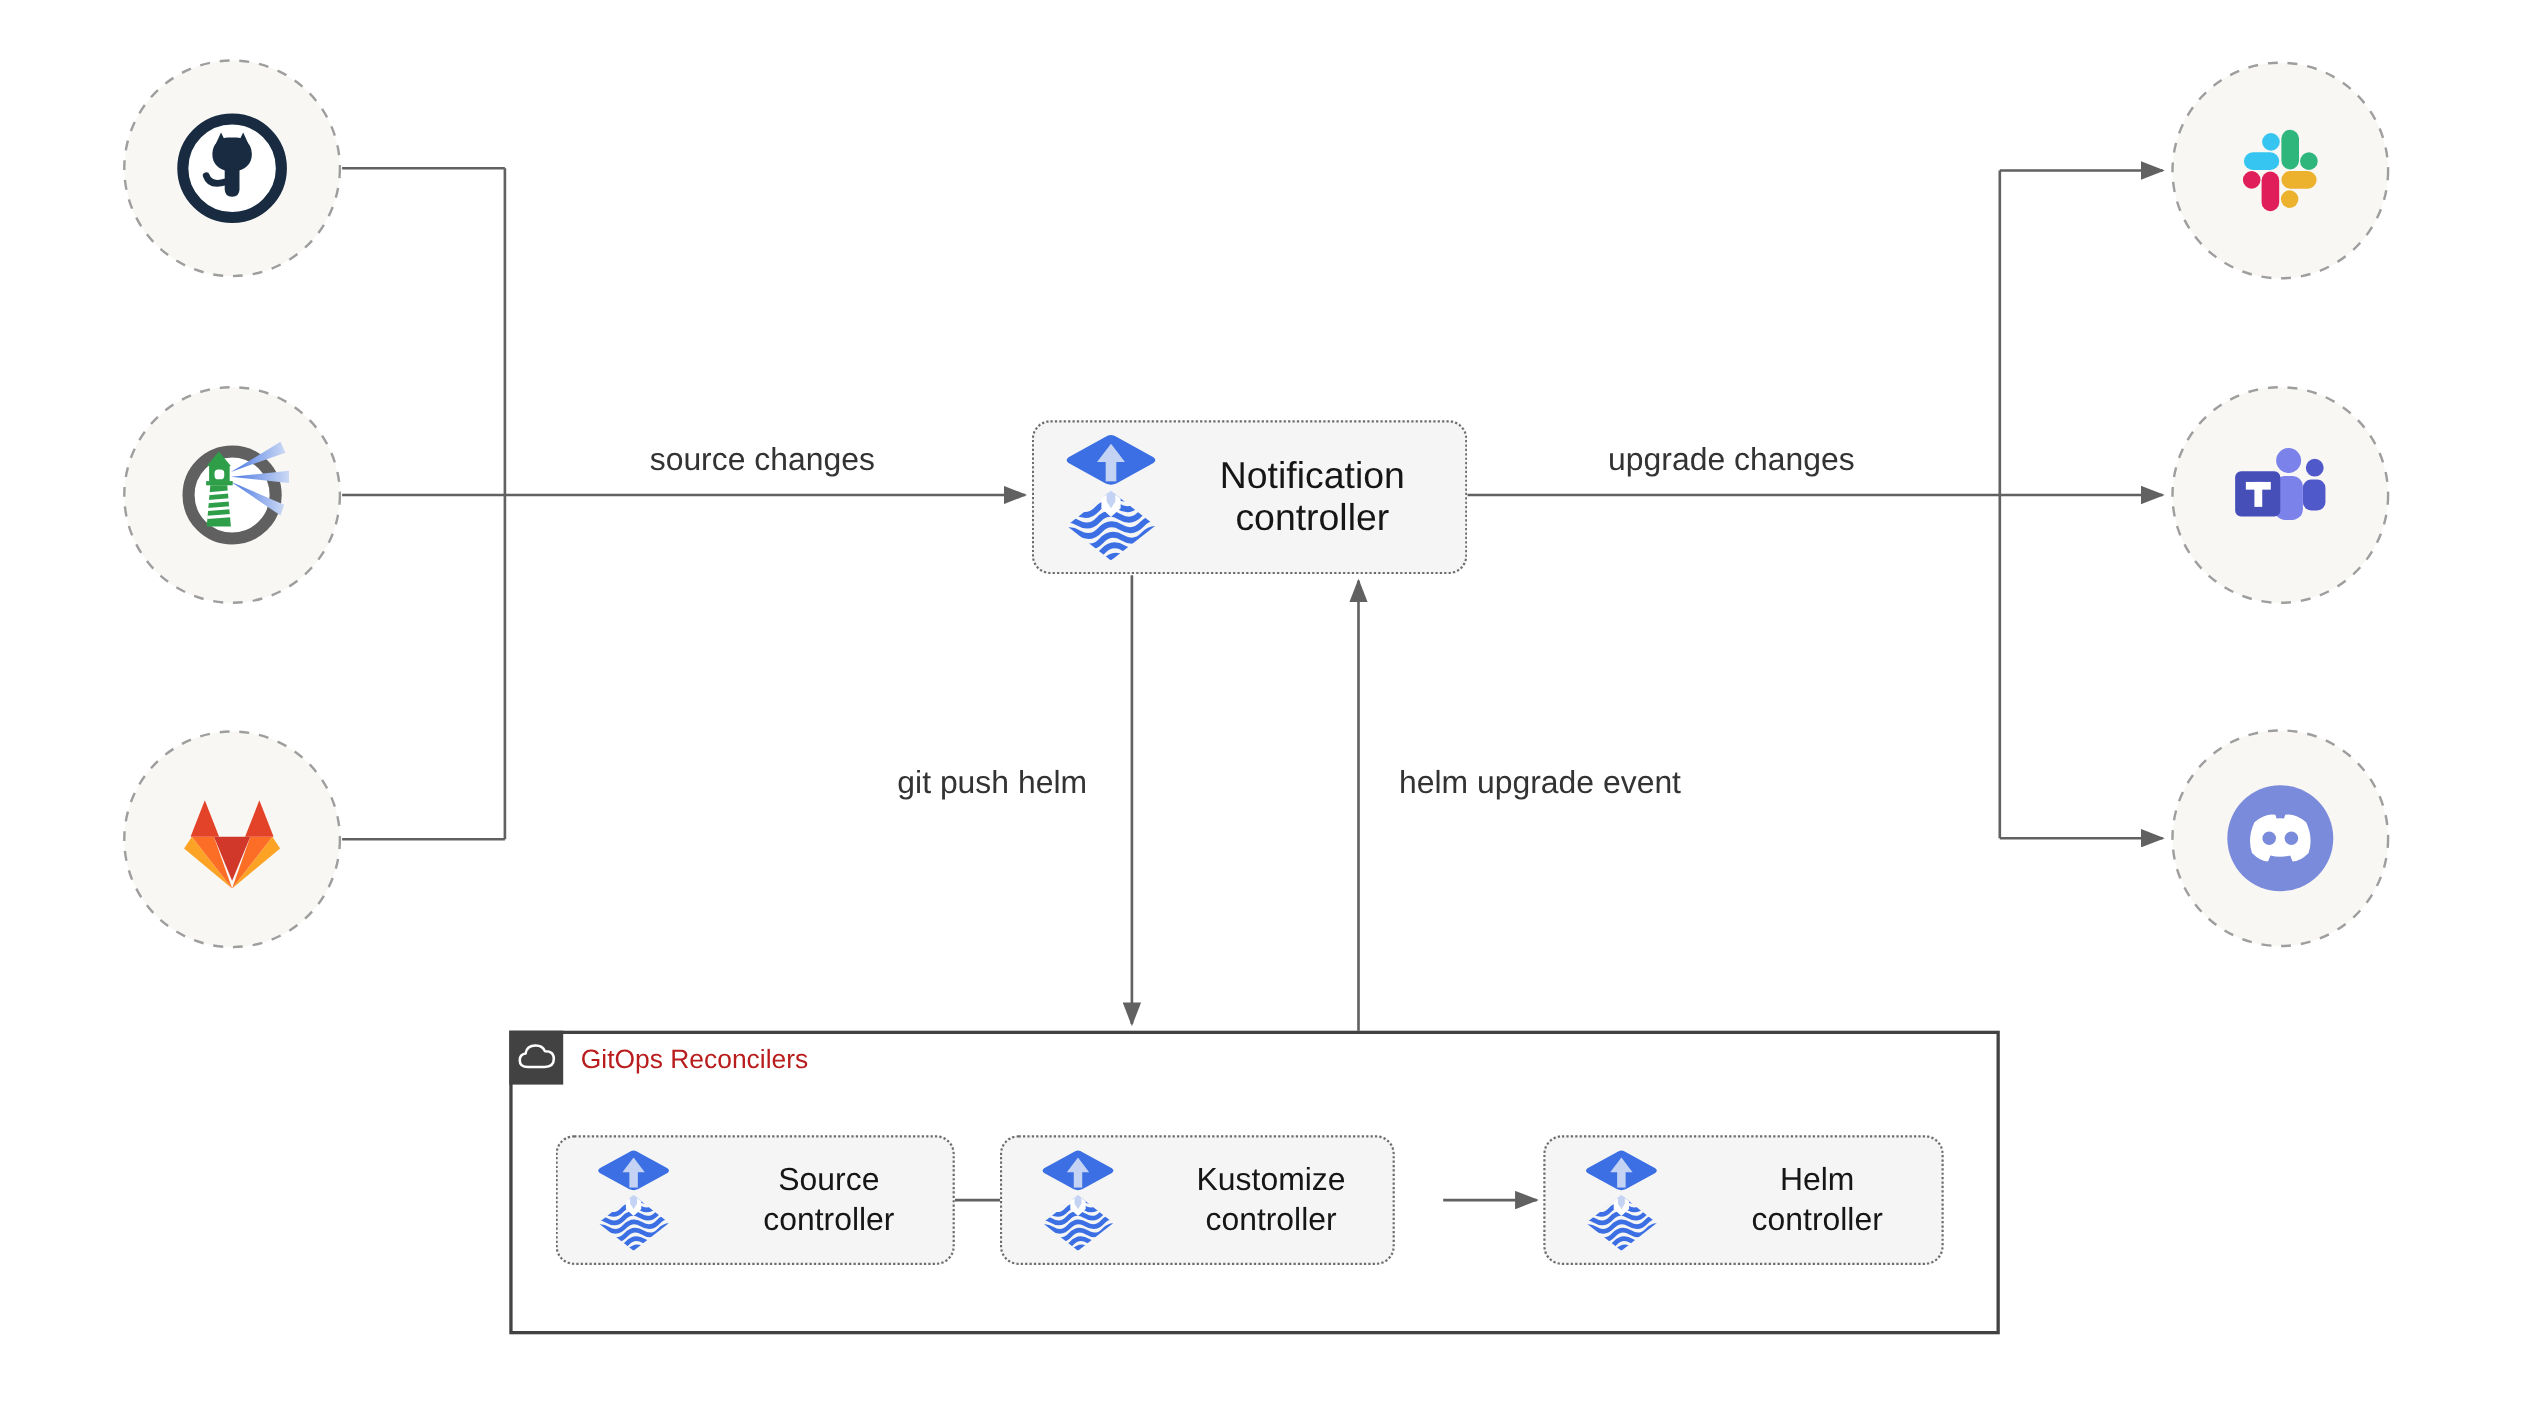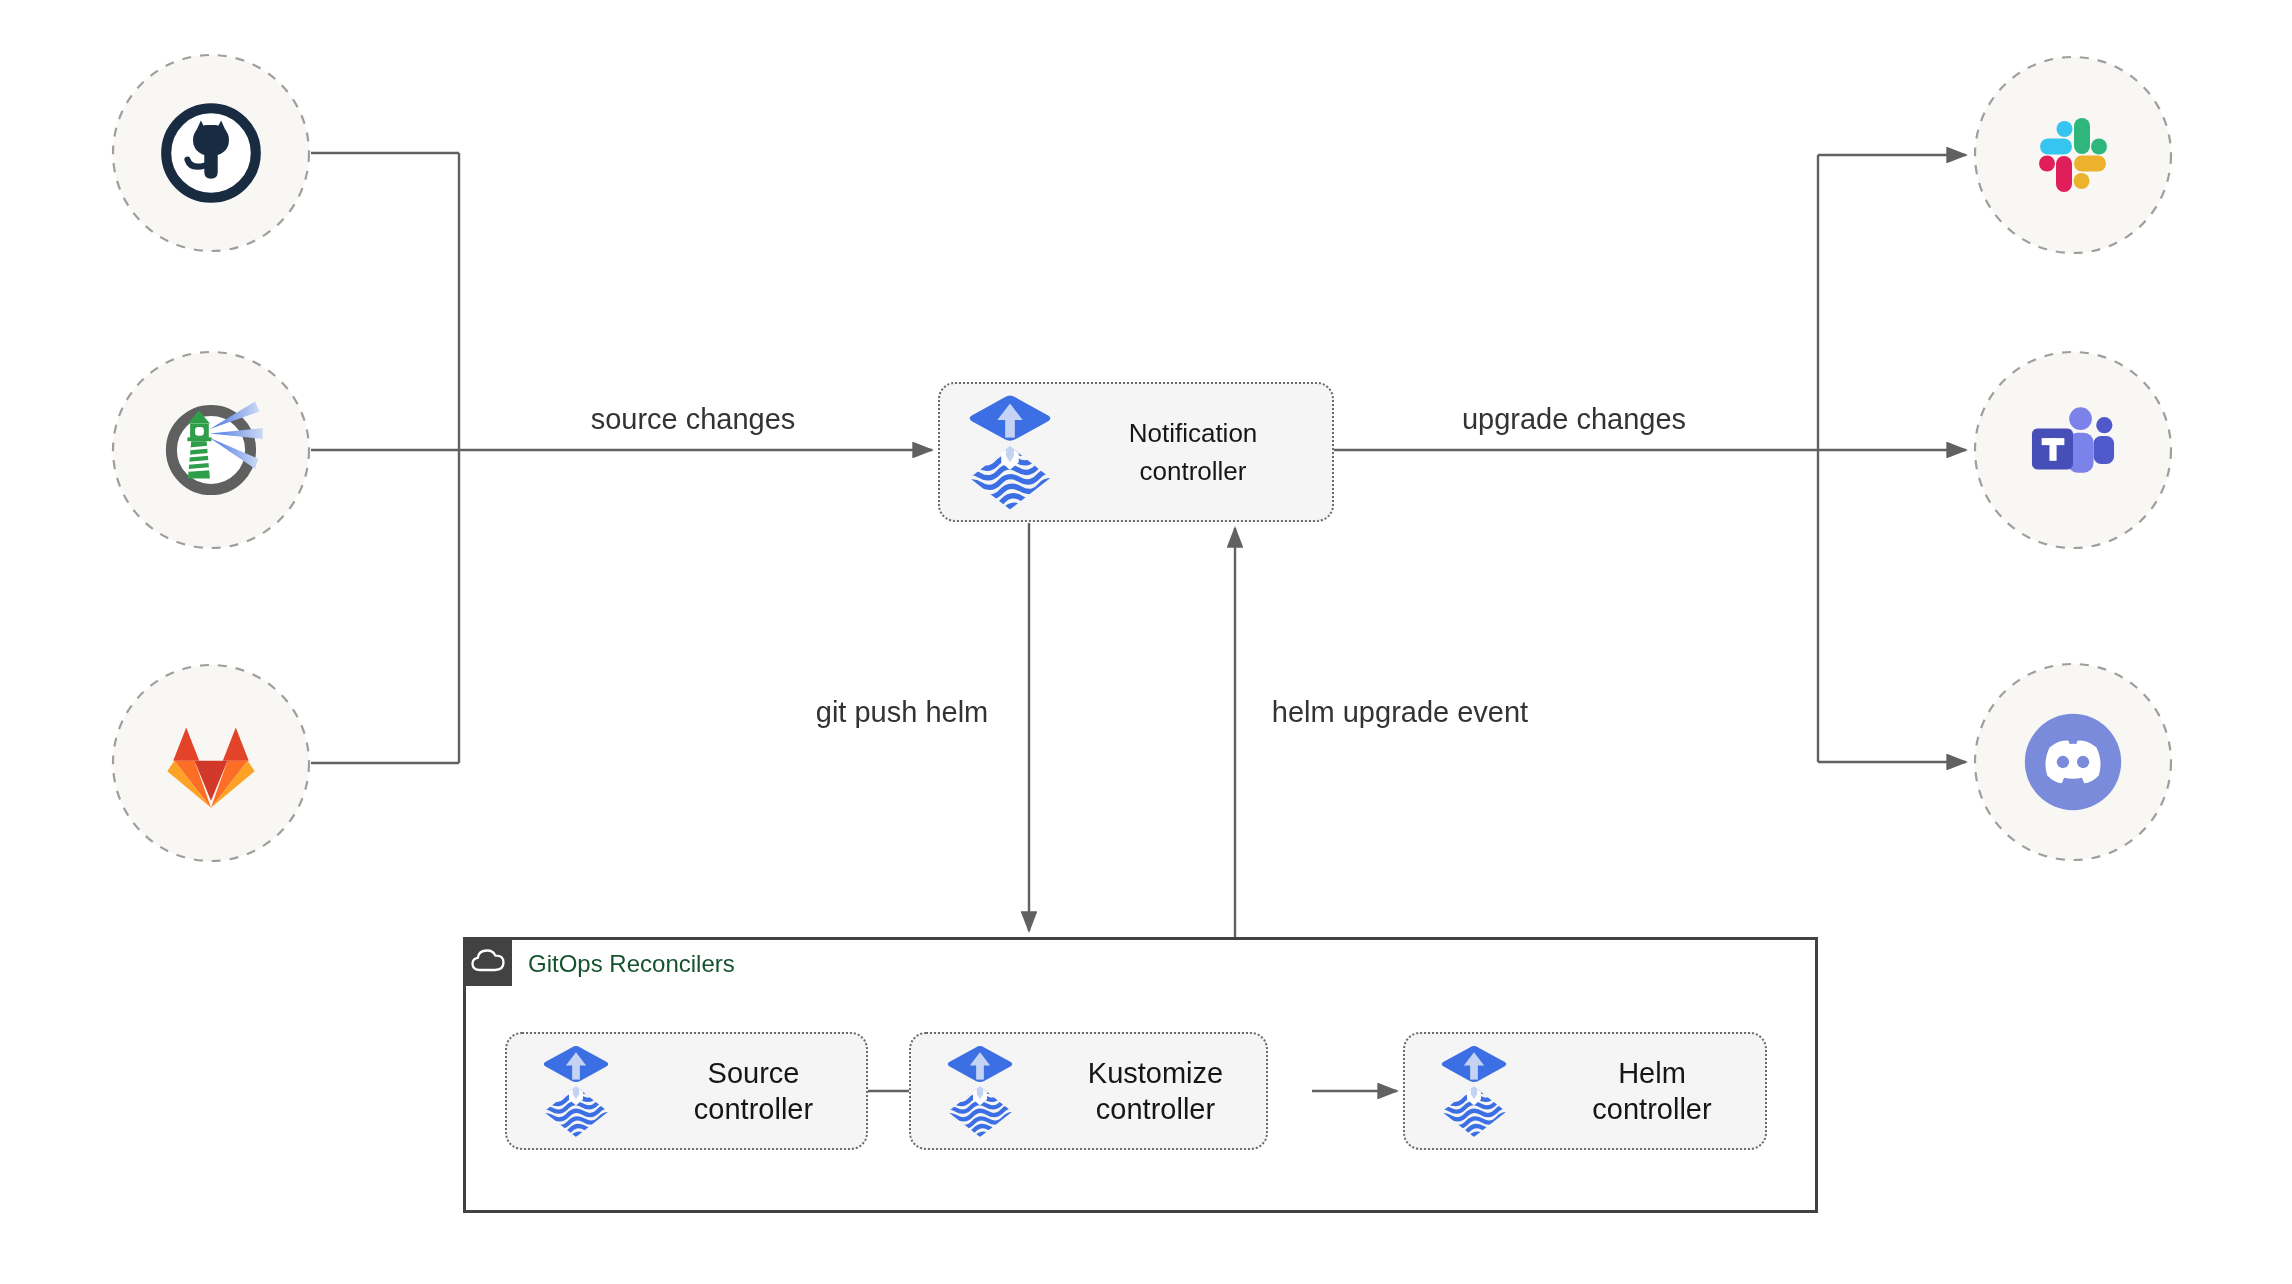--- a/index.html
+++ b/index.html
@@ -13,30 +13,30 @@
   .circle-node .ring{position:absolute;left:0;top:0;}
   .circle-node .glyph{position:absolute;left:50%;top:50%;transform:translate(-50%,-50%);}
 
   
   .box{position:absolute;box-sizing:border-box;background:#F5F5F5;
        border:2.6px dotted #6b6b6b;border-radius:17px;
        display:flex;align-items:center;}
   .box .flux{flex:0 0 auto;}
   .box .box-label{flex:1 1 auto;text-align:center;color:#161616;}
   .notification-box{left:938px;top:382px;width:396px;height:140px;padding-left:26px;}
-  .notification-box .box-label{font-size:26px;line-height:38px;}
+  .notification-box .box-label{font-size:34px;line-height:38px;}
   .ctrl-box{top:1032px;width:363px;height:118px;padding-left:34px;gap:30px;}
   .ctrl-box .box-label{font-size:29px;line-height:36px;}
 
   
   .gitops-box{position:absolute;left:463px;top:937px;width:1355px;height:276px;
               box-sizing:border-box;border:3px solid #424242;background:transparent;}
   .gitops-corner{position:absolute;left:-3px;top:-3px;width:49px;height:49px;background:#424242;
                  display:flex;align-items:center;justify-content:center;}
-  .gitops-title{position:absolute;left:62px;top:10px;font-size:24px;color:#14532d;white-space:nowrap;}
+  .gitops-title{position:absolute;left:62px;top:10px;font-size:24px;color:#b91c1c;white-space:nowrap;}
 
   
   .edge-label{position:absolute;transform:translate(-50%,-50%);font-size:29px;color:#333333;
               white-space:nowrap;text-align:center;}
 </style>
 </head>
 <body>
 
 <svg width="0" height="0" style="position:absolute" aria-hidden="true">
   <defs>

